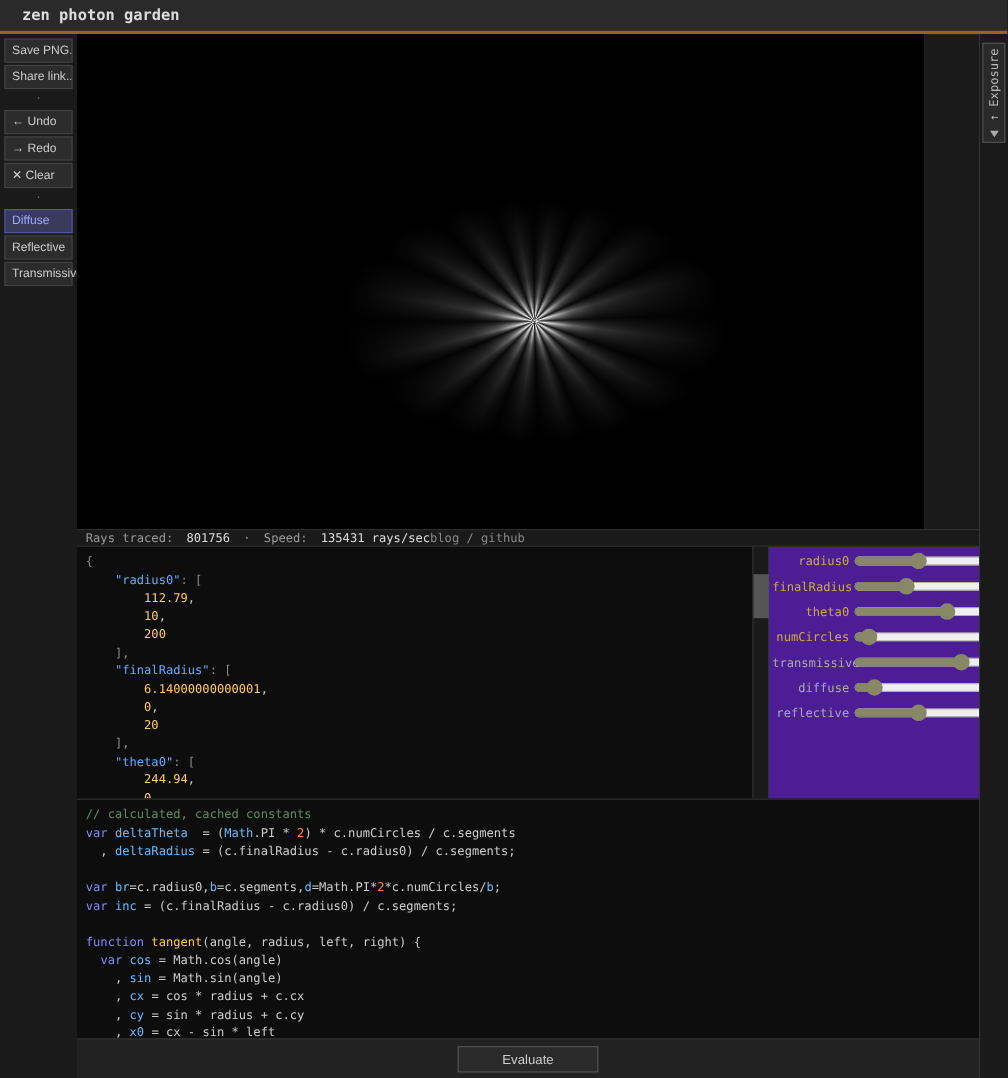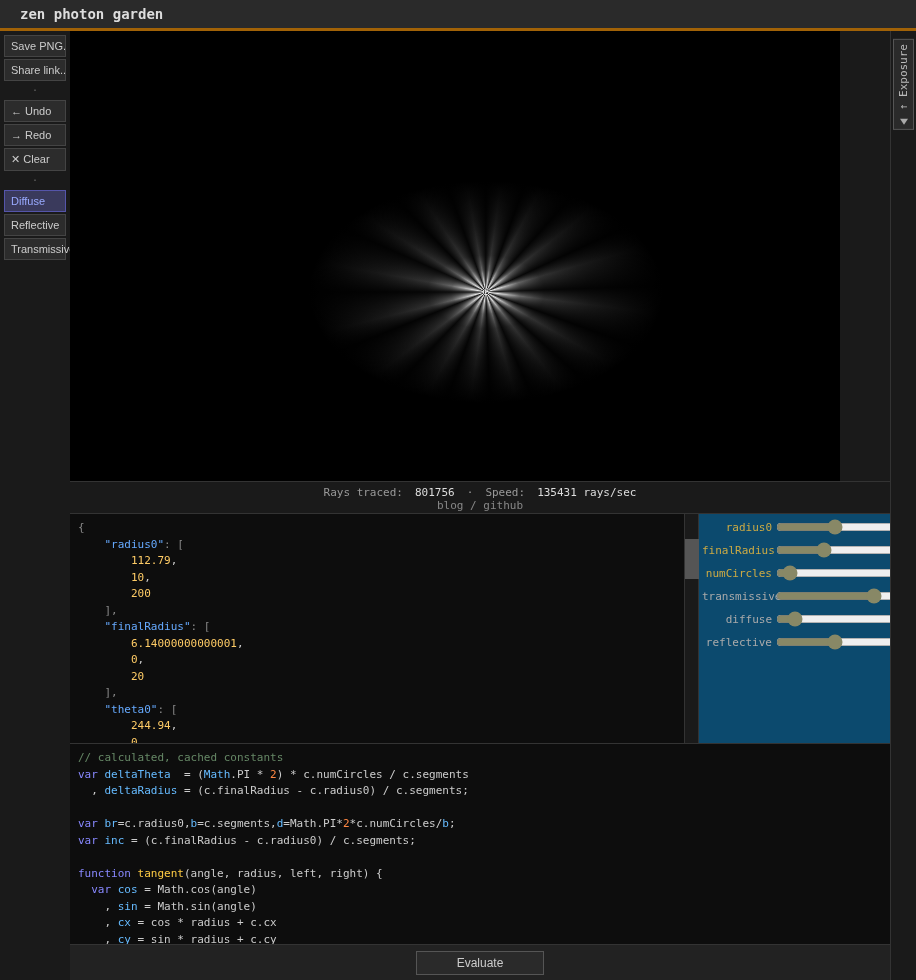--- a/index.html
+++ b/index.html
@@ -138,23 +138,23 @@
         );
     }
 
     
     #status-bar {
       background: #1a1a1a;
       border-top: 1px solid #333;
       border-bottom: 1px solid #333;
       padding: 4px 8px;
       display: flex;
-      flex-direction: column;
+      flex-direction: row;
       align-items: center;
-      height: 33px;
+      height: 16px;
       flex-shrink: 0;
     }
 
     #status-left {
       display: flex;
       gap: 12px;
       align-items: center;
       color: #999;
       font-size: 11px;
     }
@@ -272,21 +272,21 @@
       position: absolute;
       width: 14px;
       height: 40px;
       background: #555;
       top: 25px;
     }
 
     #json-sliders-area {
       width: 192px;
       flex-shrink: 0;
-      background: #0c4a6e;
+      background: #4c1d95;
       border-left: 1px solid #333;
       padding: 3px;
       display: flex;
       flex-direction: column;
       gap: 3px;
       overflow: hidden;
     }
 
     #js-row {
       flex: 1;
@@ -414,20 +414,24 @@
 
         <div class="slider-row">
               <div class="slider-label" style="color: rgb(204, 170, 68);">radius0</div>
               <input type="range" class="slider-input" min="0" max="1" step="0.01" value="0.45" style="">
             </div>
             <div class="slider-row">
               <div class="slider-label" style="color: rgb(204, 170, 68);">finalRadius</div>
               <input type="range" class="slider-input" min="0" max="1" step="0.01" value="0.35" style="">
             </div>
             <div class="slider-row">
+              <div class="slider-label" style="color: rgb(204, 170, 68);">theta0</div>
+              <input type="range" class="slider-input" min="0" max="1" step="0.01" value="0.68" style="">
+            </div>
+            <div class="slider-row">
               <div class="slider-label" style="color: rgb(204, 170, 68);">numCircles</div>
               <input type="range" class="slider-input" min="0" max="1" step="0.01" value="0.05" style="">
             </div>
             <div class="slider-row">
               <div class="slider-label" style="color: rgb(170, 170, 170);">transmissive</div>
               <input type="range" class="slider-input" min="0" max="1" step="0.01" value="0.8" style="">
             </div>
             <div class="slider-row">
               <div class="slider-label" style="color: rgb(170, 170, 170);">diffuse</div>
               <input type="range" class="slider-input" min="0" max="1" step="0.01" value="0.1" style="">

